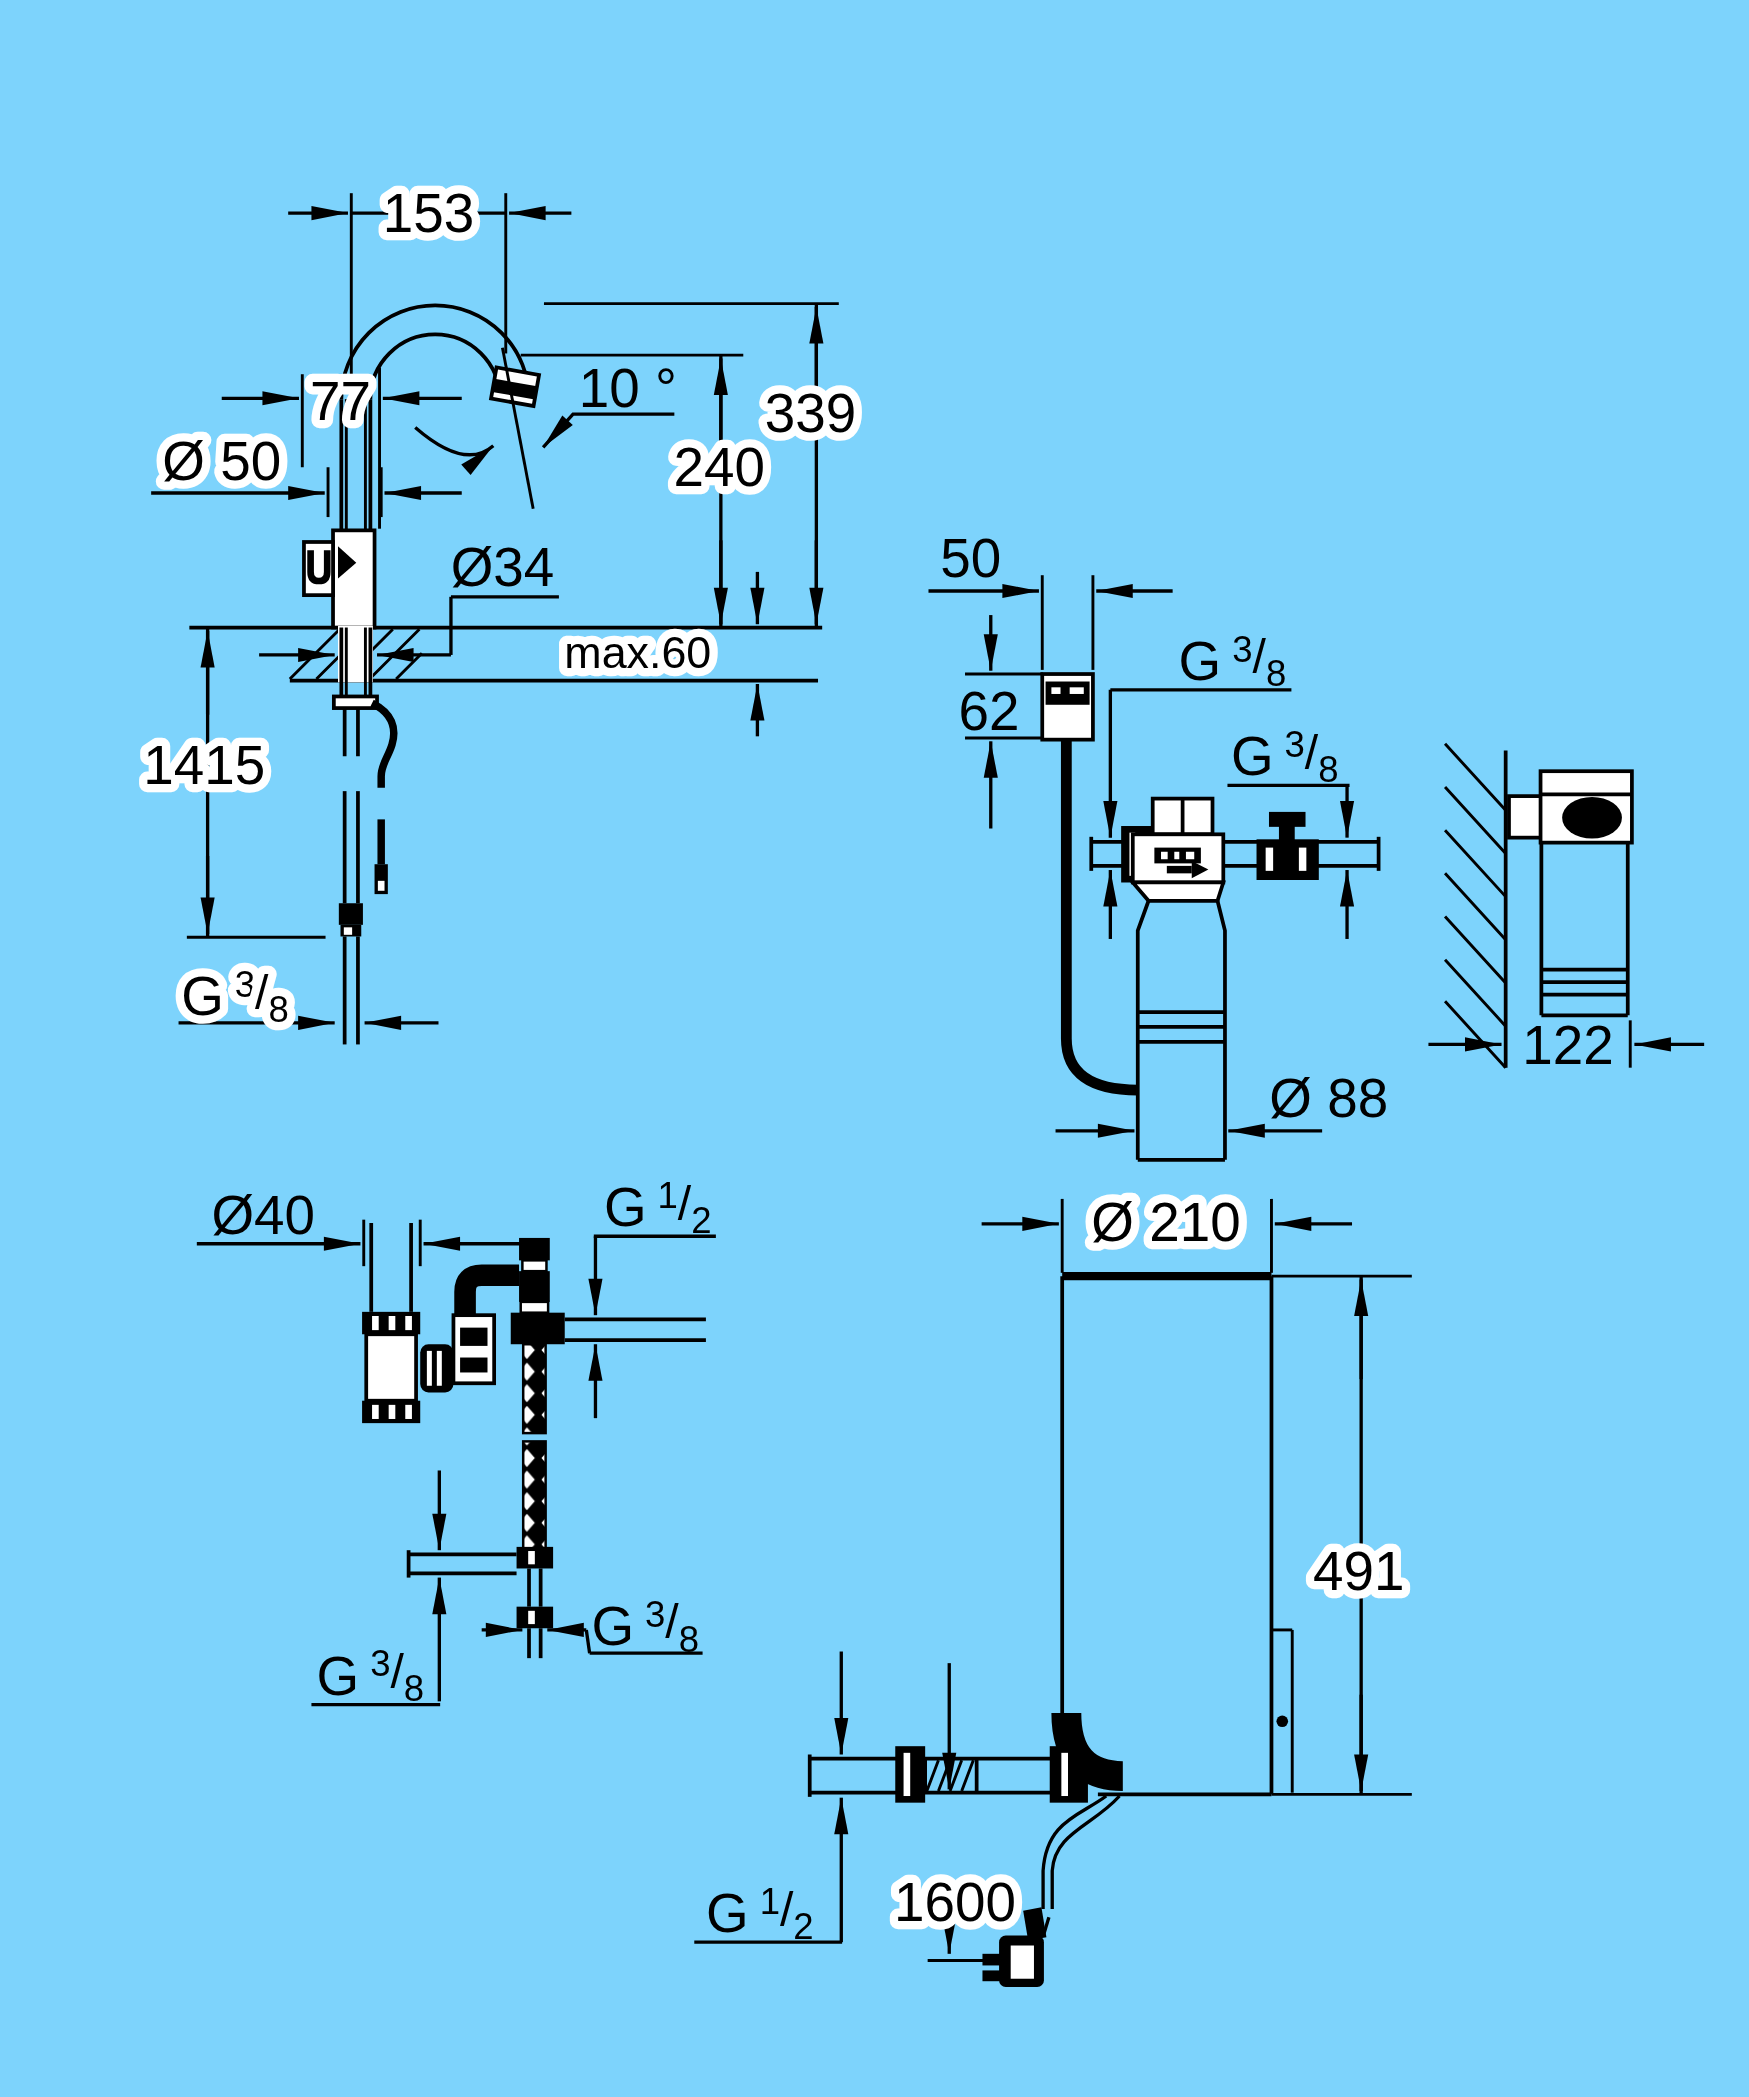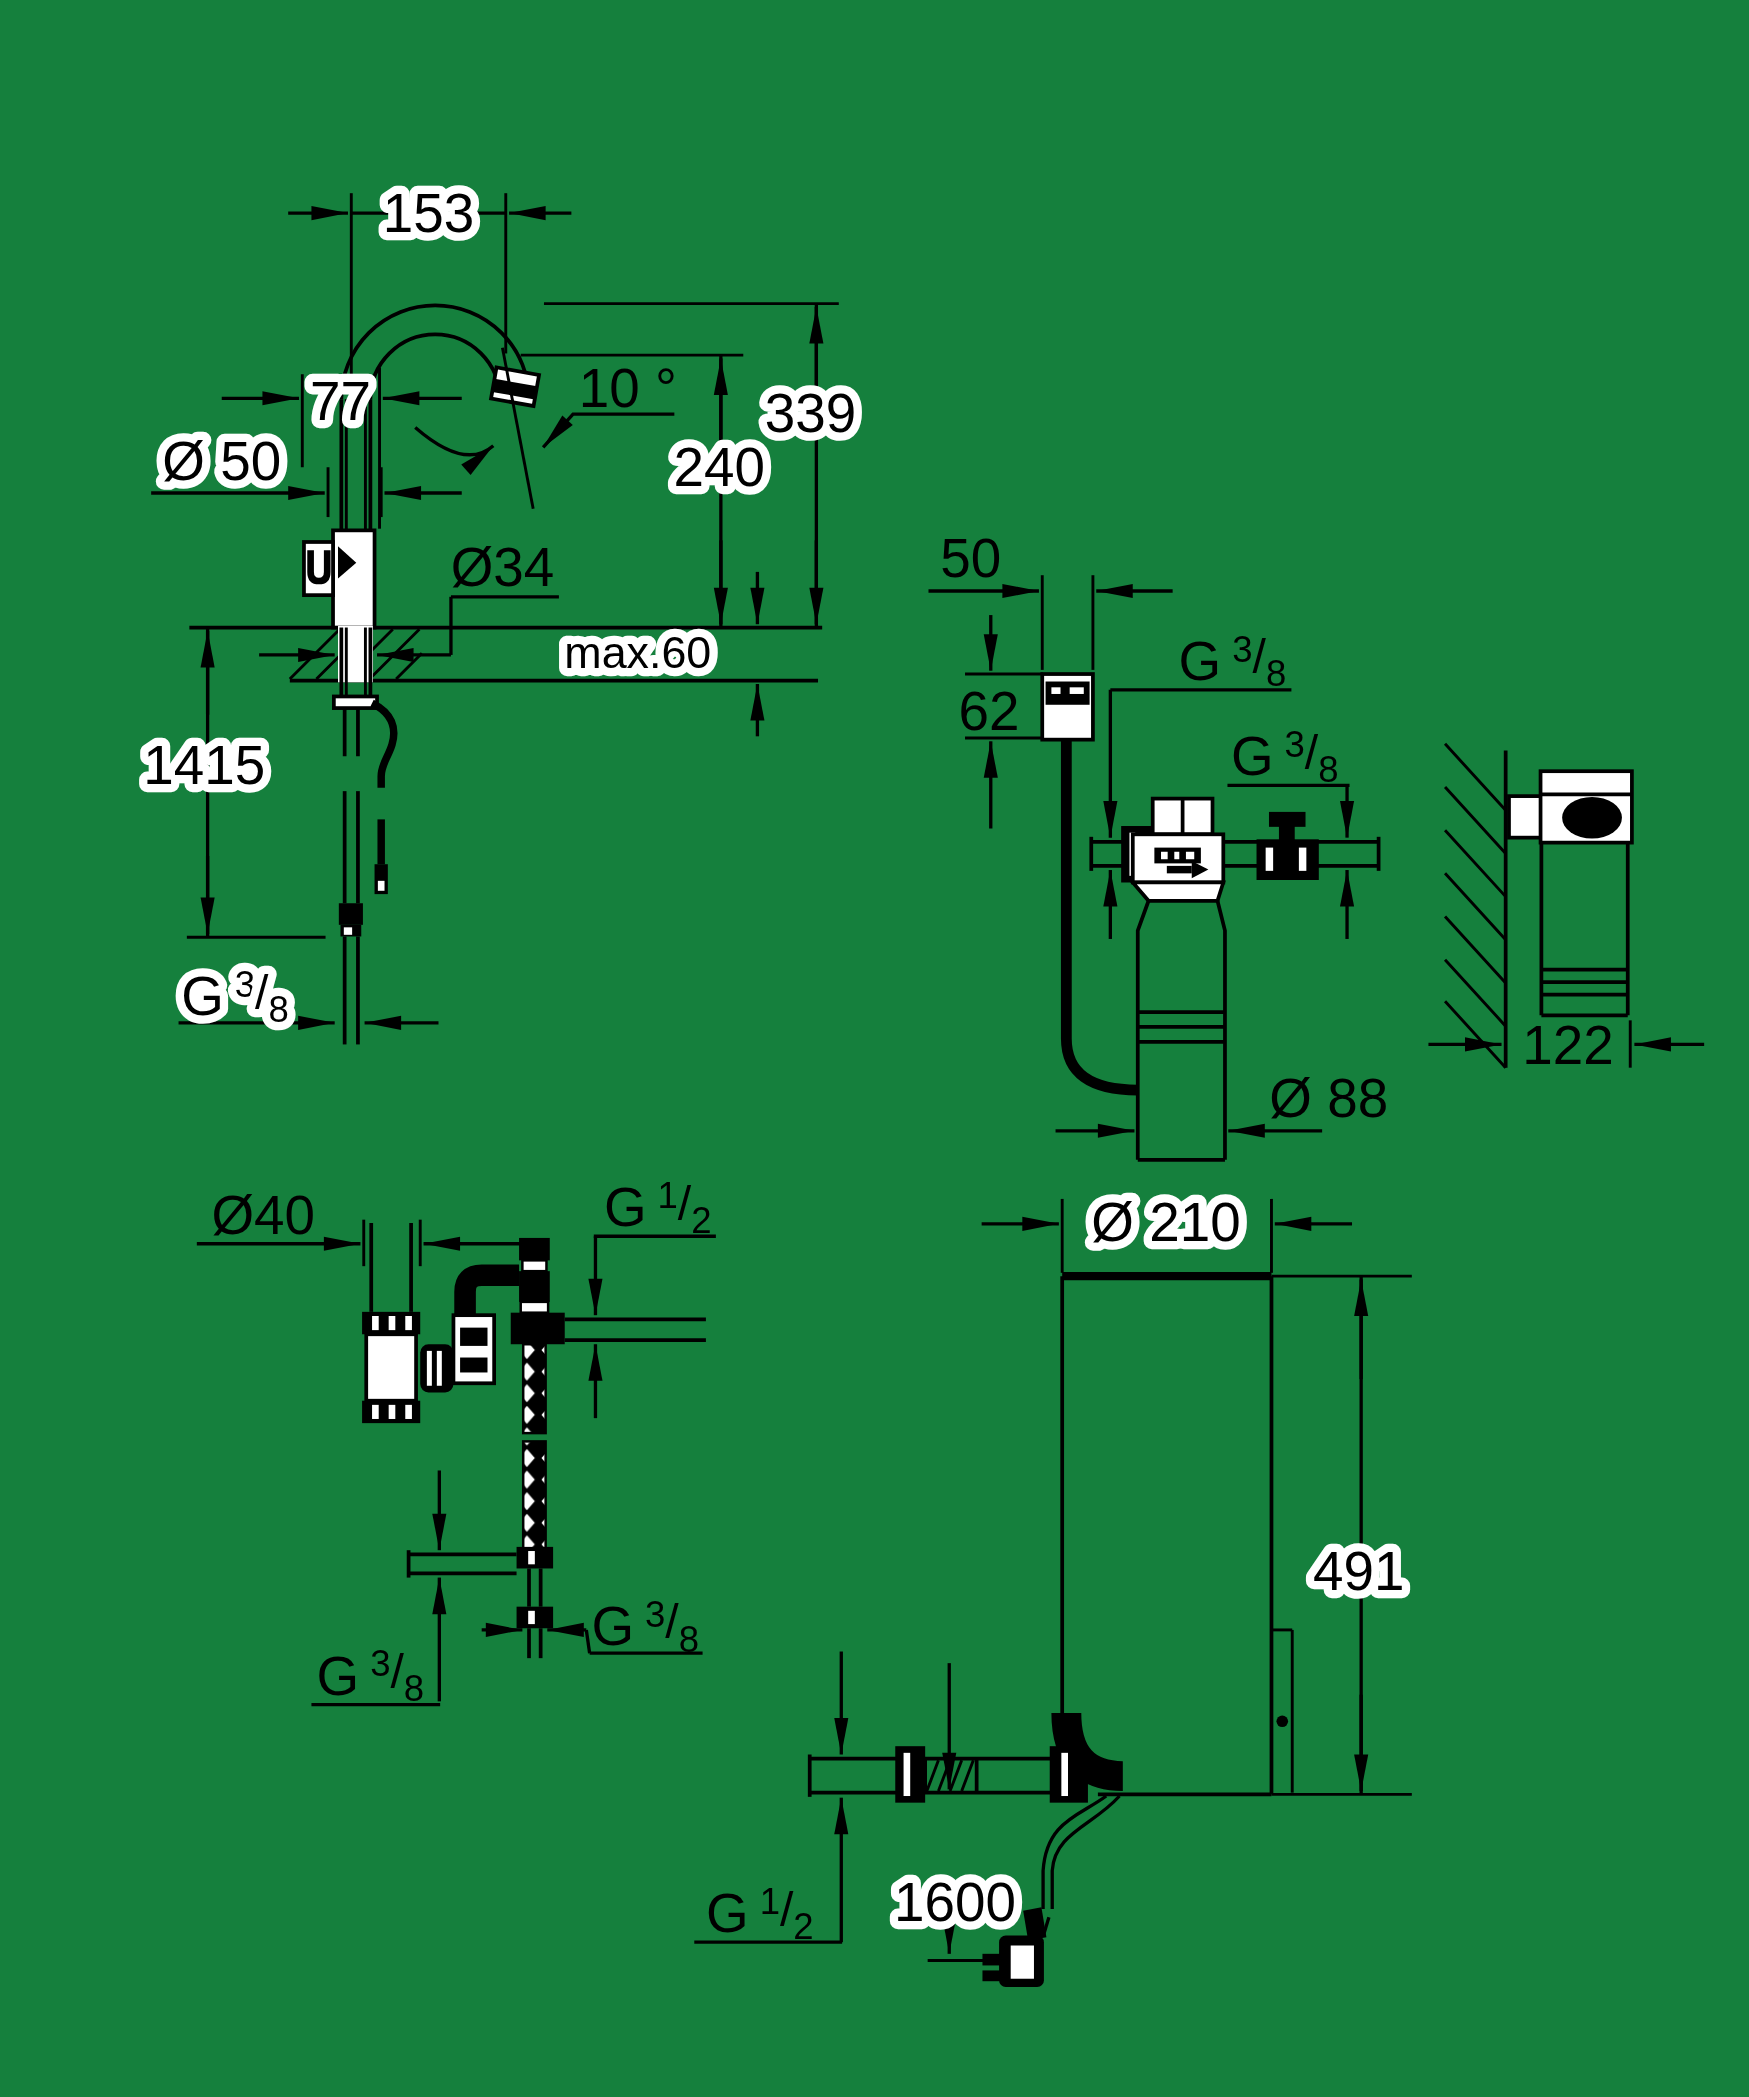--- a/index.html
+++ b/index.html
@@ -1,16 +1,16 @@
 <!DOCTYPE html>
 <html style="font-size:13.3px"><head>
 <meta charset="utf-8">
 <style>
   html,body{margin:0;padding:0;background:#ffffff;}
-  .stage{width:1749px;height:2098px;background:#15803d;position:relative;}
+  .stage{width:1749px;height:2098px;background:#7dd3fc;position:relative;}
   svg{display:block;}
   text{font-family:"Liberation Sans","DejaVu Sans",sans-serif;fill:currentColor;text-anchor:middle;}
   .num{font-size:66px;}
   .sm{font-size:54px;}
   .halo{paint-order:stroke;stroke:#ffffff;stroke-width:20px;stroke-linejoin:round;}
   .ln{fill:none;stroke:currentColor;stroke-width:4.5;}
   .thin{fill:none;stroke:currentColor;stroke-width:3.5;}
   .dim{fill:none;stroke:currentColor;stroke-width:4;}
   .thk{fill:none;stroke:currentColor;stroke-width:10;}
   .fat{fill:none;stroke:currentColor;stroke-width:9;}

